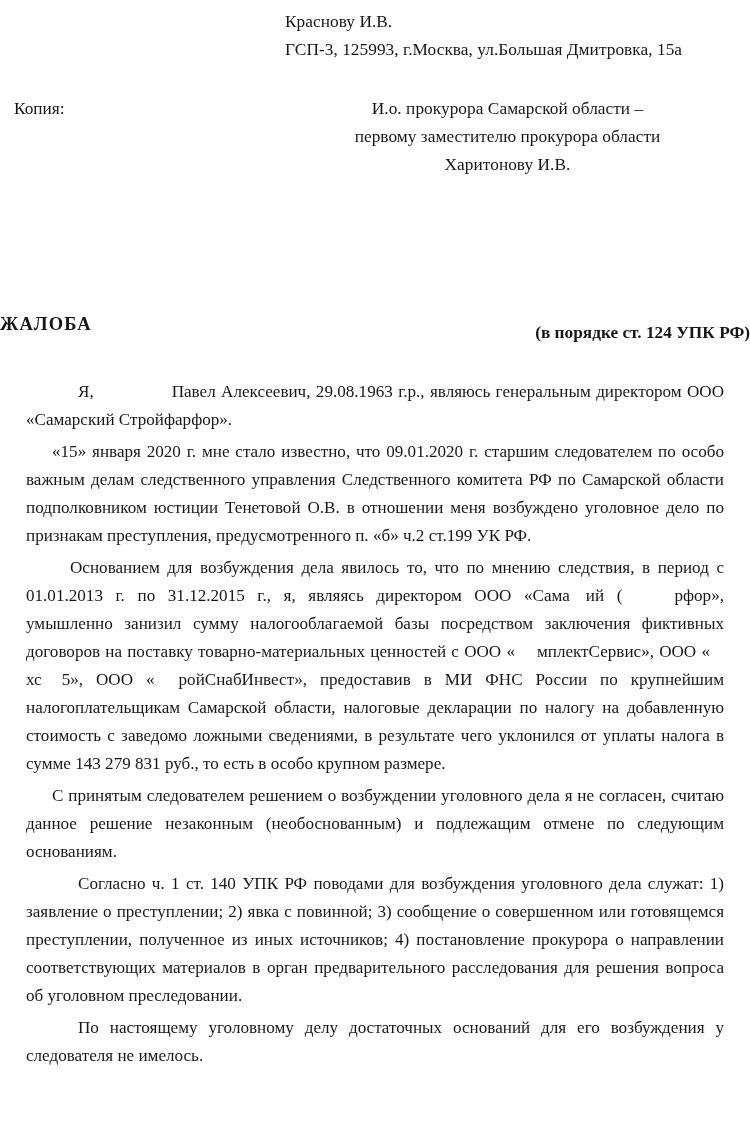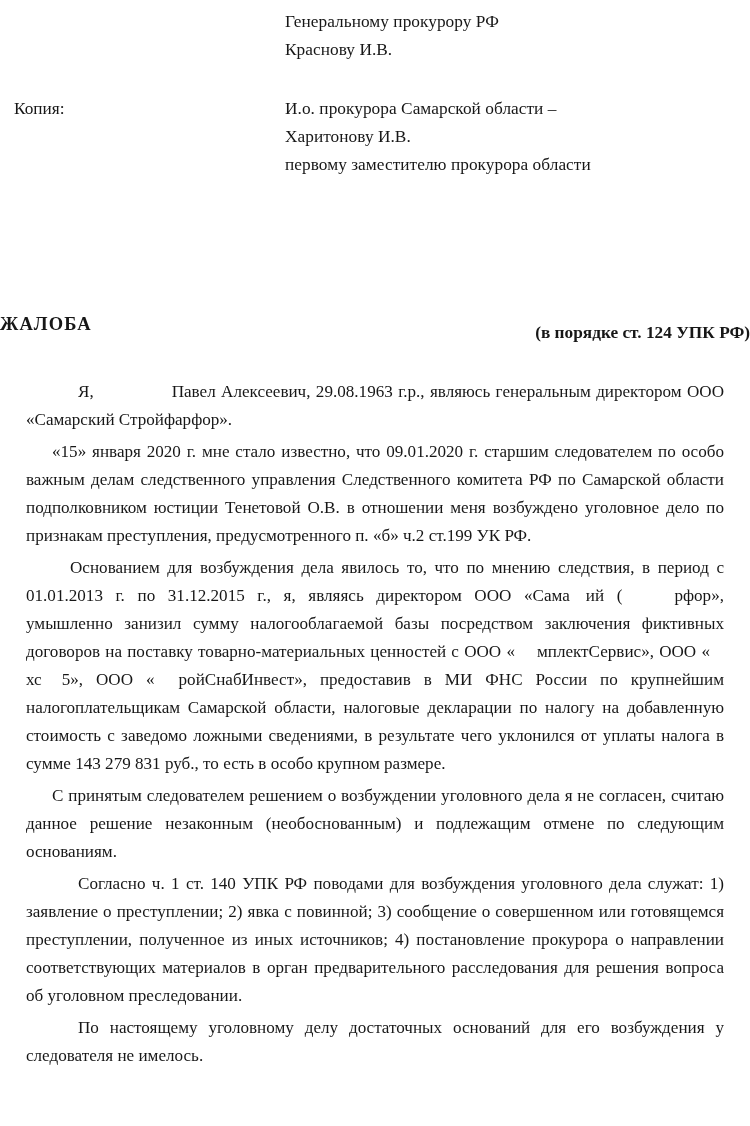--- a/index.html
+++ b/index.html
@@ -51,20 +51,21 @@
   .copy-label {
     position: absolute;
     left: 14px;
     top: 0;
     font-size: 17.3px;
     line-height: 28px;
   }
 
   .copy-target {
     margin-left: 285px;
+    text-align: center;
   }
 
   .copy-target .addressee-line {
     font-size: 17.3px;
     line-height: 28px;
   }
 
   
   .from-block {
     position: absolute;
@@ -139,30 +140,30 @@
   .para.indent-sm { text-indent: 26px; }
   .para.indent-lg { text-indent: 52px; }
   .para.indent-xl { text-indent: 58px; }
 </style>
 </head>
 <body>
 
 <div class="page">
 
   <div class="addressee-block">
-    <div class="addressee-line">Генеральному прокурору РФ</div>
     <div class="addressee-line">Краснову И.В.</div>
+    <div class="addressee-line">ГСП-3, 125993, г.Москва, ул.Большая Дмитровка, 15а</div>
   </div>
 
   <div class="copy-row">
     <div class="copy-label">Копия:</div>
     <div class="copy-target">
       <div class="addressee-line">И.о. прокурора Самарской области –</div>
+      <div class="addressee-line">первому заместителю прокурора области</div>
       <div class="addressee-line">Харитонову И.В.</div>
-      <div class="addressee-line">первому заместителю прокурора области</div>
     </div>
   </div>
 
 
   <div class="doc-title">ЖАЛОБА</div>
   <div class="doc-subtitle">(в порядке ст. 124 УПК РФ)</div>
 
   <div class="body-block">
 
     <p class="para indent-lg"><span>Я,</span><span class="redact redact-3"></span><span>Павел Алексеевич, 29.08.1963 г.р., являюсь генеральным директором   ООО «Самарский Стройфарфор».</span></p>

